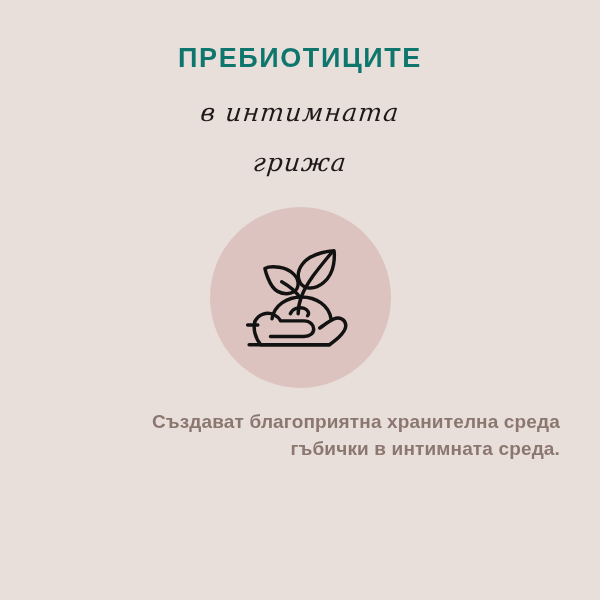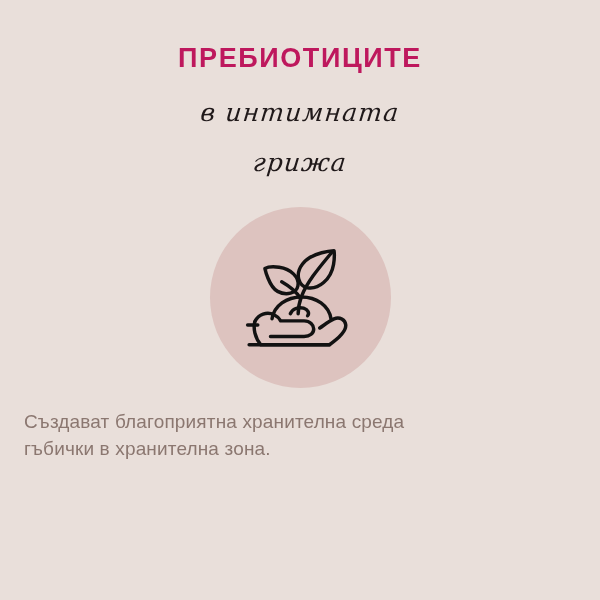--- a/index.html
+++ b/index.html
@@ -28,21 +28,21 @@
     position: absolute;
     top: 42px;
     left: 0;
     width: 600px;
     text-align: center;
     font-family: "Liberation Sans", sans-serif;
     font-weight: bold;
     font-size: 27px;
     line-height: 32px;
     letter-spacing: 1.6px;
-    color: #be185d;
+    color: #0f766e;
     white-space: nowrap;
   }
 
   
   #script-block {
     position: absolute;
     top: 96px;
     left: 0;
     width: 600px;
     text-align: center;
@@ -83,25 +83,25 @@
     width: 122px;
     height: 122px;
     transform: translate(-50%, -50%);
     display: block;
   }
 
   
   #body-copy {
     position: absolute;
     top: 408px;
-    left: 24px;
+    left: 40px;
     width: 520px;
-    text-align: left;
+    text-align: right;
     font-family: "Liberation Sans", sans-serif;
-    font-weight: normal;
+    font-weight: bold;
     font-size: 19px;
     line-height: 27px;
     color: #8b7770;
     letter-spacing: 0.15px;
   }
   .body-line {
     display: block;
     white-space: nowrap;
   }
 </style>
@@ -153,16 +153,16 @@
                C 87.5 82.8, 83.0 86.5, 78.5 89.5"></path>
 
       <path d="M7.5 86.5 L 17.5 86.5"></path>
 
       <path d="M9.0 106.0 L 88.0 106.0"></path>
     </svg>
   </div>
 
   <div id="body-copy">
     <span class="body-line">Създават благоприятна хранителна среда</span>
-    <span class="body-line">гъбички в хранителна зона.</span>
+    <span class="body-line">гъбички в интимната среда.</span>
   </div>
 
 </div>
 
 </body></html>

